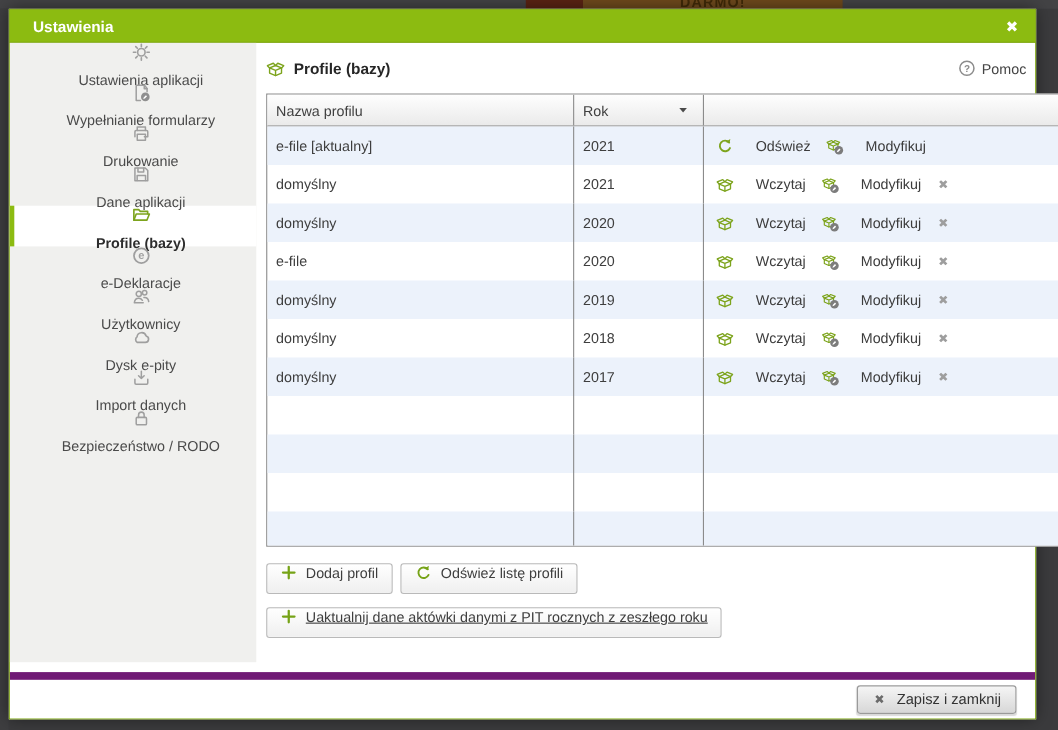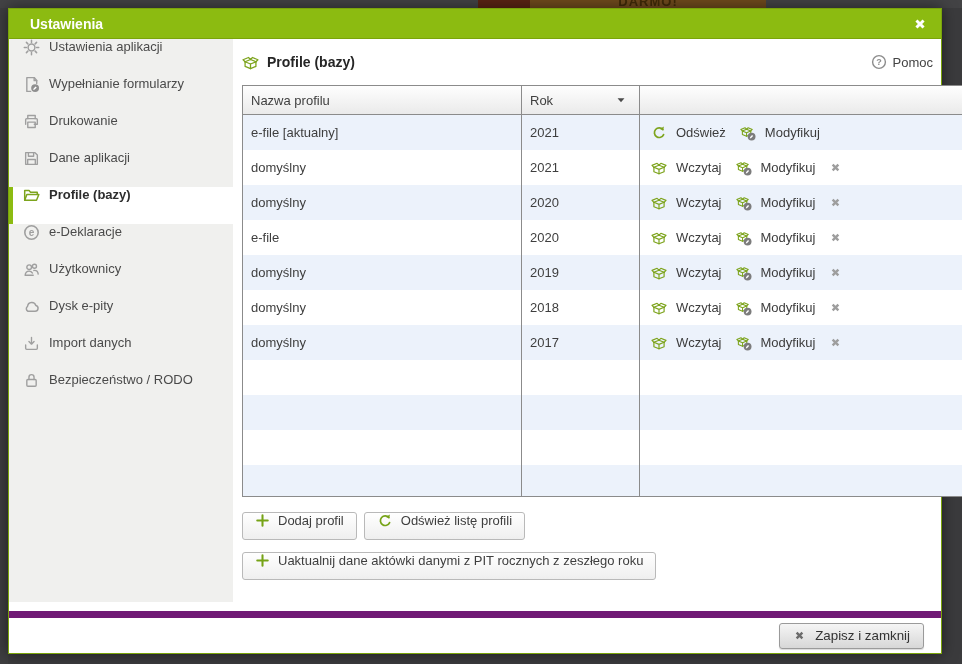--- a/index.html
+++ b/index.html
@@ -30,21 +30,21 @@
   .titlebar{
     height:30px;flex:0 0 30px;background:var(--title-green);
     border-bottom:1px solid #7aa40a;display:flex;align-items:center;
     padding:0 13px 0 21px;
   }
   .titlebar .ttl{flex:1;color:#fff;font-weight:bold;font-size:14px;}
   .close-btn{color:#fff;width:14px;height:14px;display:inline-flex;cursor:pointer;}
 
   .body{flex:1;display:flex;background:#fff;min-height:0;}
   .sidebar{width:224px;flex:0 0 224px;background:var(--sidebar-bg);height:calc(100% - 9px);}
-  .sb-item{height:37px;display:flex;gap:9px;padding-left:14px;color:#4a4a4a;cursor:pointer;}
+  .sb-item{height:37px;display:flex;align-items:center;gap:9px;padding-left:14px;color:#4a4a4a;cursor:pointer;flex-direction:column;}
   .sb-item .icon{color:#9f9f9f;}
   .sb-item.sel{background:#fff;border-left:4px solid var(--title-green);padding-left:10px;font-weight:bold;color:#2d2d2d;}
   .sb-item.sel .icon{color:var(--icon-green);}
 
   .main{flex:1;padding:13px 0 0 9px;min-width:0;}
   .main-head{display:flex;align-items:center;height:20px;padding-right:8px;}
   .main-title{font-weight:bold;font-size:14px;color:#262626;margin-left:8px;flex:1;}
   .help-link{display:inline-flex;align-items:center;gap:6px;color:#444;cursor:pointer;}
 
   .icon{display:inline-flex;width:16px;height:16px;flex:0 0 auto;}
@@ -57,29 +57,29 @@
   .gray{color:#8c8c8c;}
 
   .table{margin-top:13px;width:724px;height:412px;border:1px solid var(--border-gray);overflow:hidden;background:#fff;}
   .trow{display:grid;grid-template-columns:279px 118px 1fr;height:35px;}
   .trow.stripe{background:var(--row-stripe);}
   .thead{height:29px;background:linear-gradient(#fefefe,#eaeaea);border-bottom:1px solid var(--border-gray);}
   .tcell{display:flex;align-items:center;padding-left:8px;border-right:1px solid var(--border-gray);overflow:hidden;white-space:nowrap;}
   .tcell:last-child{border-right:none;padding-left:11px;}
   .thead .tcell{color:#3f3f3f;}
   .thead .tcell.sortable{justify-content:space-between;padding-right:13px;}
-  .act{display:inline-flex;align-items:center;gap:9px;margin-right:14px;cursor:pointer;color:#3c3c3c;}
+  .act{display:inline-flex;align-items:center;gap:20px;margin-right:14px;cursor:pointer;color:#3c3c3c;}
   .del{color:#9e9e9e;cursor:pointer;display:inline-flex;}
 
   .btn-row{margin-top:15px;display:flex;gap:7px;}
   .btn{display:inline-flex;gap:8px;height:28px;padding:0 12px;
     border:1px solid #b9b9b9;border-radius:3px;background:linear-gradient(#ffffff,#efefef);
     color:#3e3e3e;font-size:13px;cursor:pointer;}
   .btn .icon{color:#76a317;}
-  .btn-row2{margin-top:12px;}
+  .btn-row2{margin-top:12px;text-decoration:underline;}
 
   .footer{flex:0 0 42px;border-top:7px solid #701a75;background:#fff;display:flex;align-items:center;justify-content:flex-end;padding-right:17px;}
   .btn-save{display:inline-flex;align-items:center;gap:9px;height:26px;padding:0 13px;
     border:1px solid #9a9a9a;border-radius:3px;background:linear-gradient(#f5f5f5,#d7d7d7);
     color:#333;cursor:pointer;box-shadow:0 1px 1px rgba(0,0,0,.15);}
   .btn-save .icon{color:#6b6b6b;}
   svg text{font-family:inherit;}
 </style>
 </head>
 <body>

